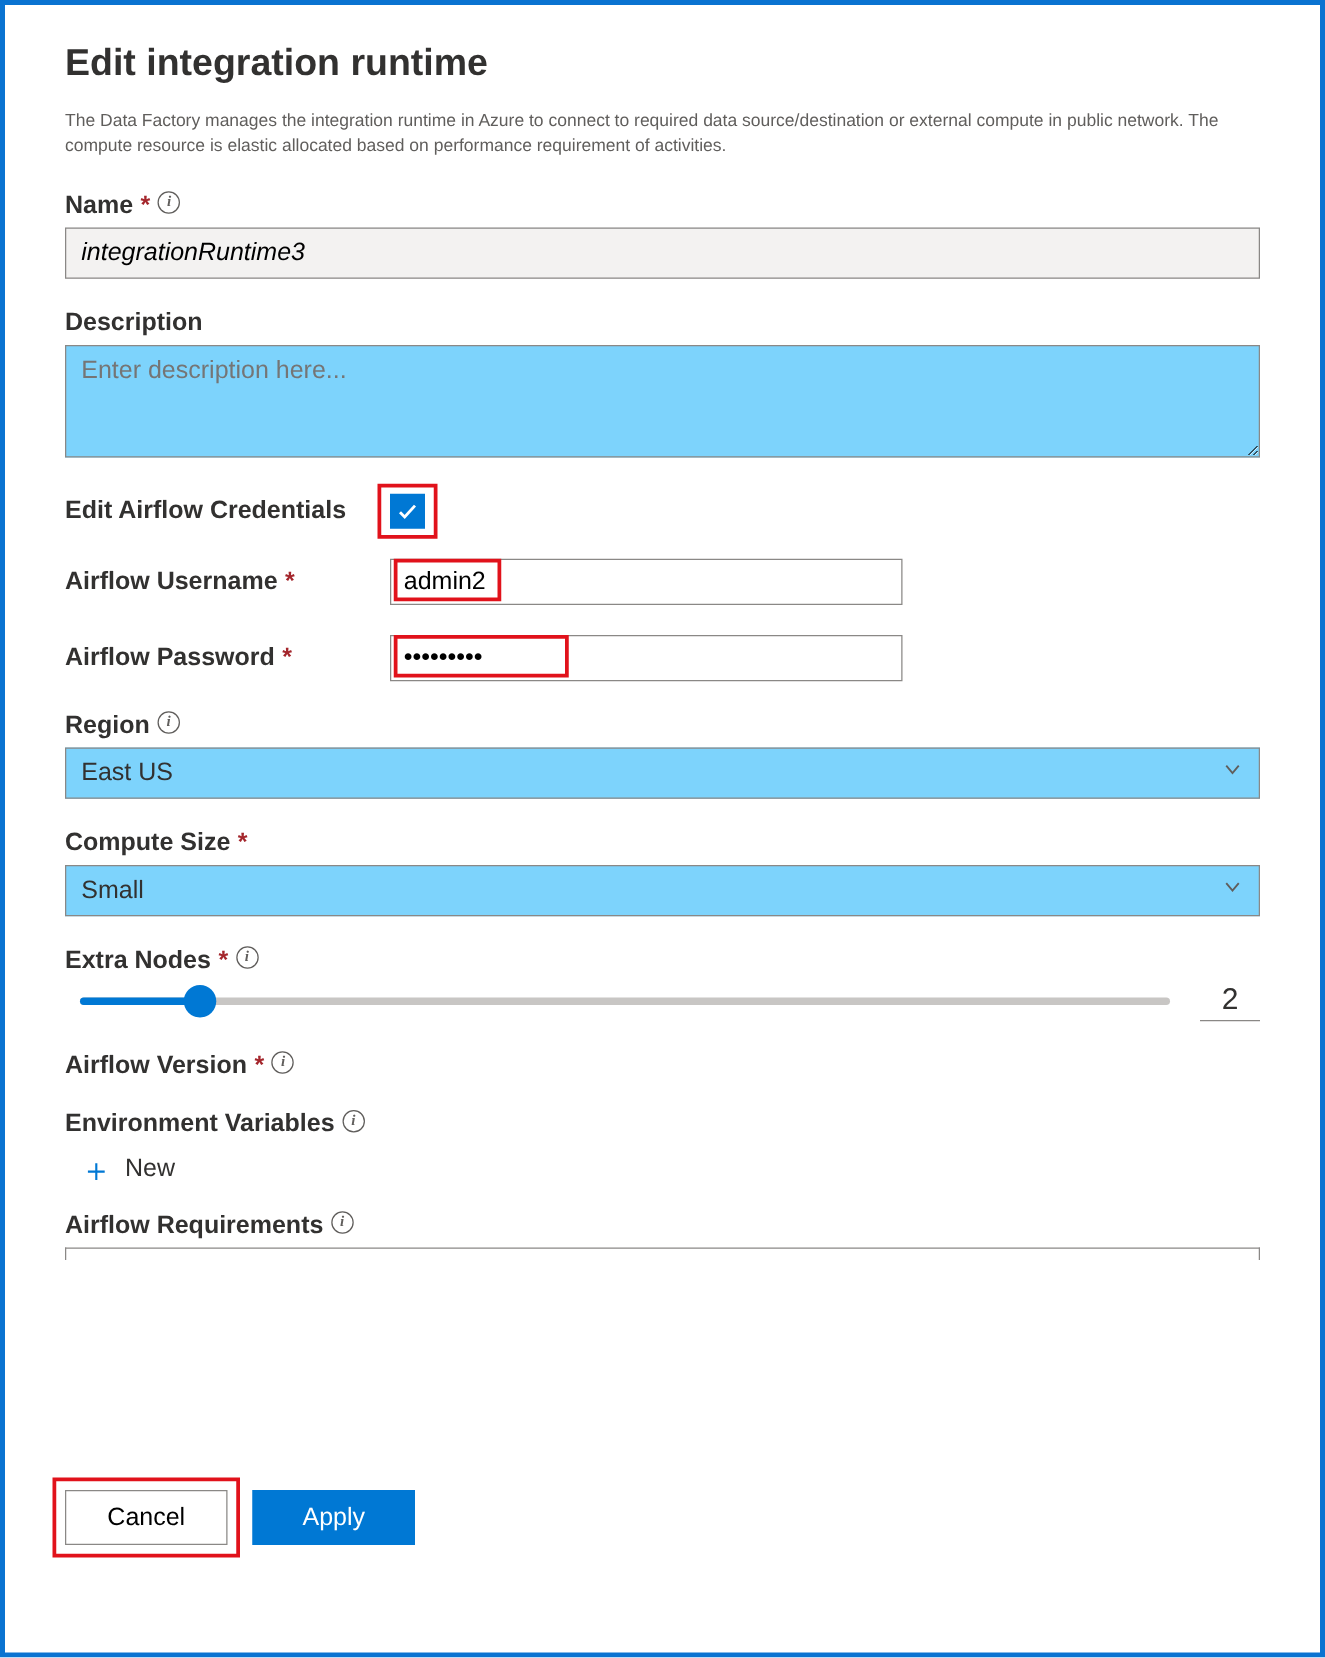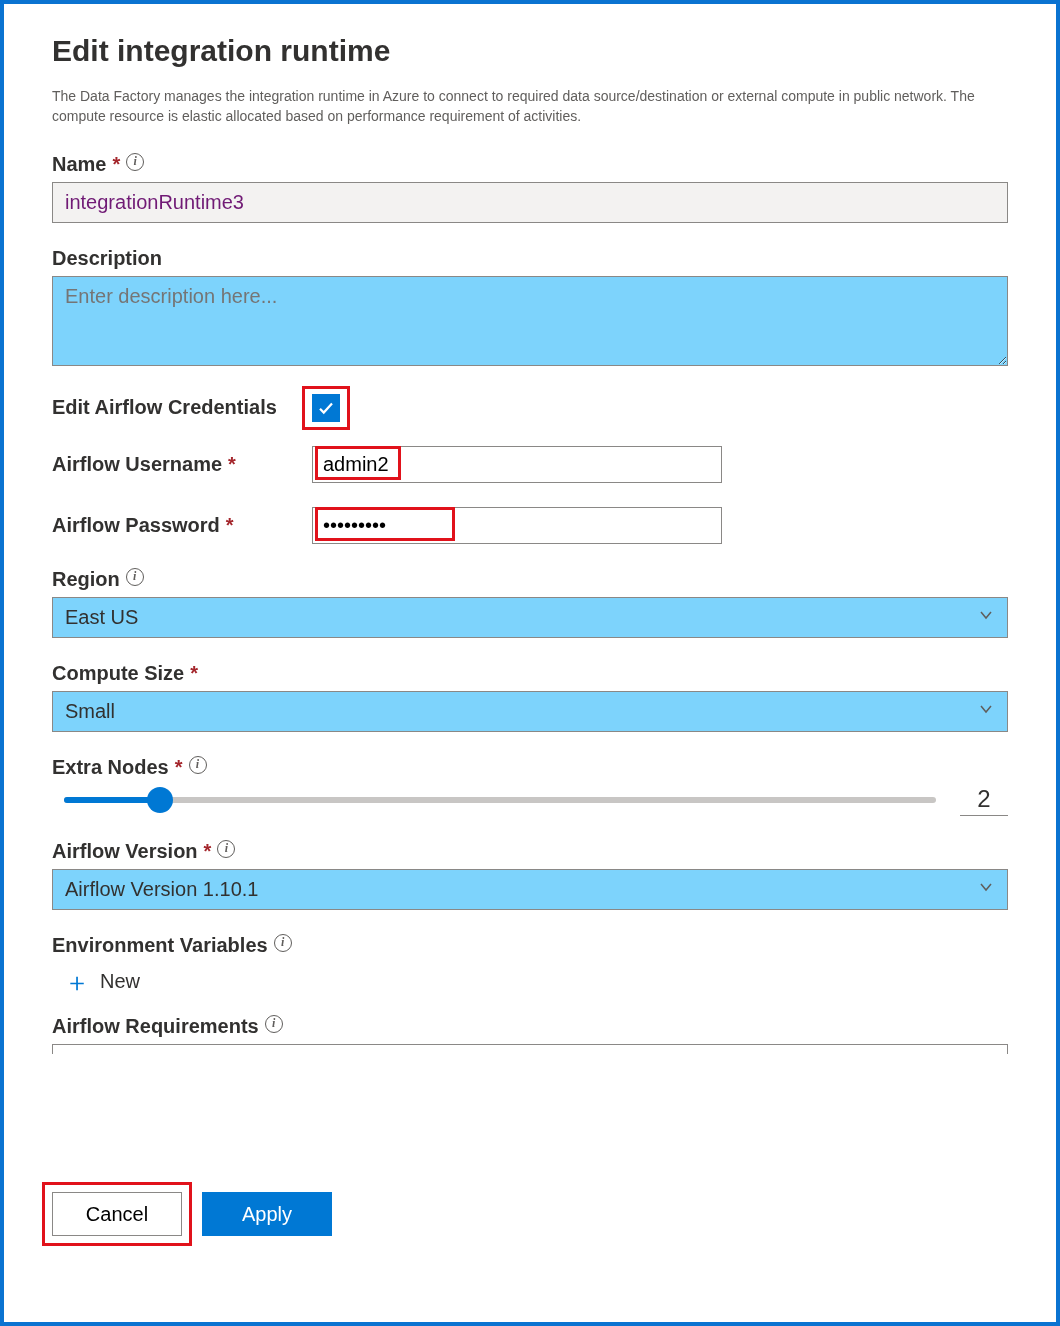--- a/index.html
+++ b/index.html
@@ -66,21 +66,22 @@
     width:100%;
     font-size:20px;
     padding:8px 12px;
     border:1px solid #8a8886;
     background:#7dd3fc;
     color:#323130;
     font-family:inherit;
   }
   .text-input[disabled] {
     background:#f3f2f1;
-    color:#701a75;
+    color:#000000;
+    font-style:italic;
   }
   .textarea {
     resize: both;
     height:90px;
   }
   .field-block { margin-bottom:24px; }
   .row-inline {
     display:flex;
     align-items:center;
     margin-bottom:24px;
@@ -286,28 +287,20 @@
         <div class="slider-value">2</div>
       </div>
     </div>
 
     <div class="field-block">
       <div class="field-label">
         <span>Airflow Version</span>
         <span class="req">*</span>
         <span class="info-icon">i</span>
       </div>
-      <div class="select-wrap">
-        <input class="text-input select" readonly="" value="Airflow Version 1.10.1" style="">
-        <span class="chev">
-          <svg width="16" height="16" viewBox="0 0 16 16">
-              <polyline points="3 5 8 11 13 5" fill="none" stroke="#605e5c" stroke-width="1.5"></polyline>
-            </svg>
-        </span>
-      </div>
     </div>
 
     <div class="field-block" style="margin-bottom:14px;">
       <div class="field-label">
         <span>Environment Variables</span>
         <span class="info-icon">i</span>
       </div>
       <div class="new-link">
         <span class="plus-icon">＋</span>
         <span>New</span>

